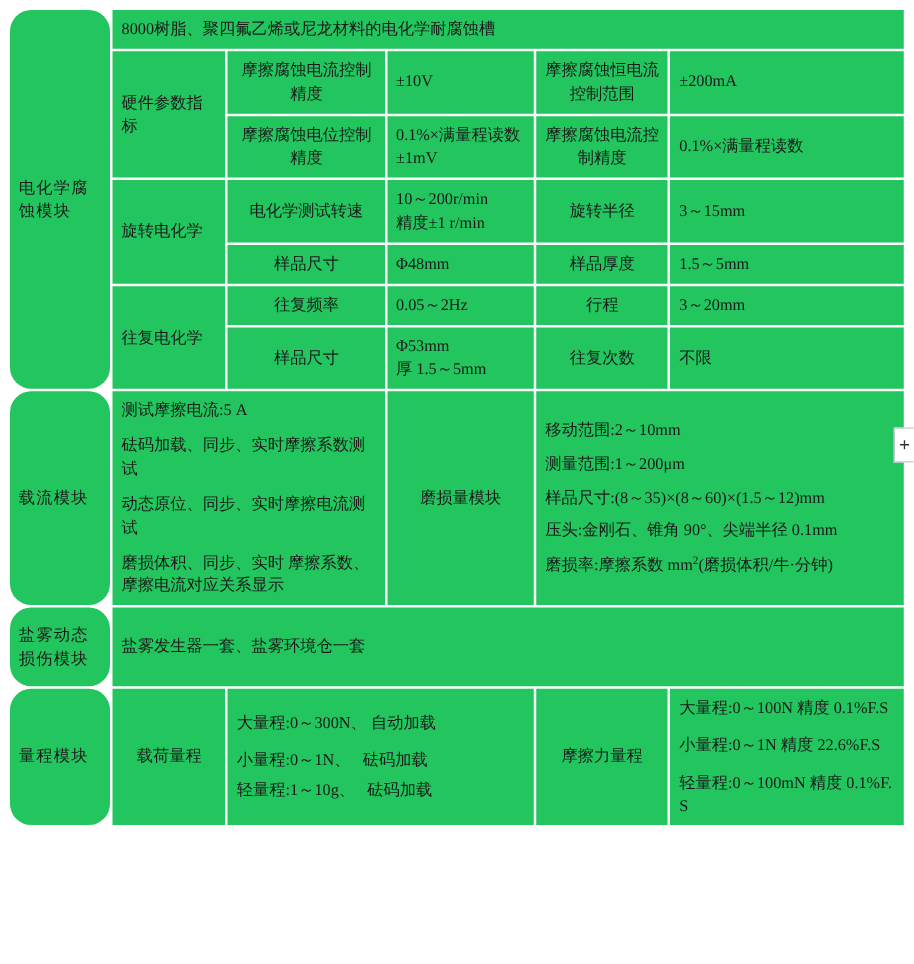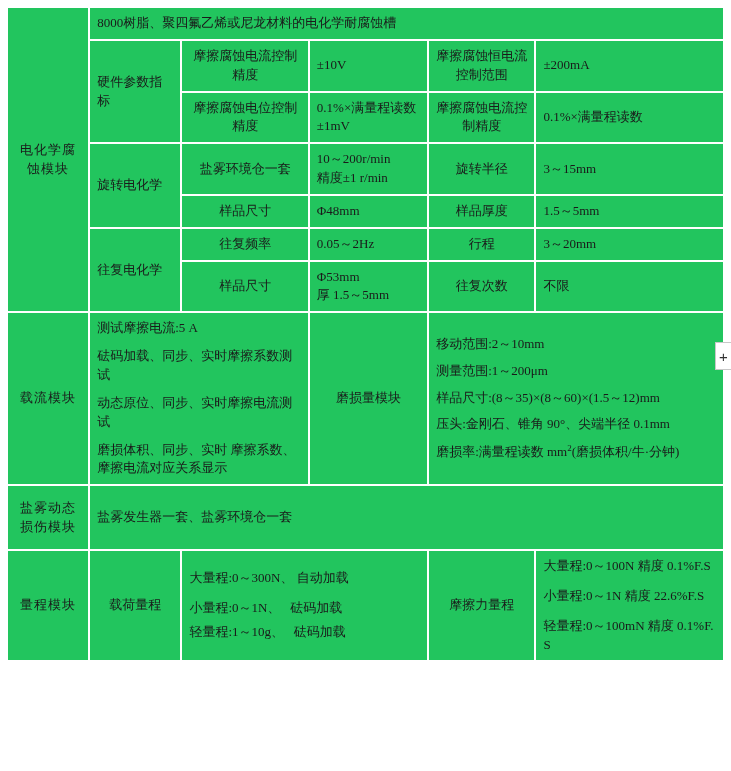--- a/index.html
+++ b/index.html
@@ -22,24 +22,25 @@
     background:#22c55e;
     padding:6px 7px;
     vertical-align:middle;
     line-height:1.45;
     font-size:13px;
     word-break:break-all;
     font-family:Liberation Serif, serif;
   }
   td.mod{
     background:#cfdcee;
-    text-align:center;
+    text-align:left;
     font-size:13px;
     letter-spacing:1px;
     line-height:1.5;
+    border-radius:17px;
   }
   td.sub{
     background:#dbe5f3;
     text-align:left;
     margin-top:44px;
   }
   td.wide{
     background:#e7edf7;
   }
   td.label{
@@ -87,21 +88,21 @@
       <td>±200mA</td>
     </tr>
     <tr>
       <td class="label">摩擦腐蚀电位控制精度</td>
       <td>0.1%×满量程读数±1mV</td>
       <td class="label">摩擦腐蚀电流控制精度</td>
       <td>0.1%×满量程读数</td>
     </tr>
     <tr>
       <td class="sub" rowspan="2">旋转电化学</td>
-      <td class="label">盐雾环境仓一套</td>
+      <td class="label">电化学测试转速</td>
       <td>
         <span class="cellline">10～200r/min</span>
         <span class="cellline">精度±1 r/min</span>
       </td>
       <td class="label">旋转半径</td>
       <td>3～15mm</td>
     </tr>
     <tr>
       <td class="label">样品尺寸</td>
       <td>Φ48mm</td>
@@ -132,21 +133,21 @@
         <div style="margin-bottom:9px">砝码加载、同步、实时摩擦系数测试</div>
         <div style="margin-bottom:9px">动态原位、同步、实时摩擦电流测试</div>
         <div>磨损体积、同步、实时 摩擦系数、摩擦电流对应关系显示</div>
       </td>
       <td class="label">磨损量模块</td>
       <td colspan="2">
         <div style="margin-bottom:8px">移动范围:2～10mm</div>
         <div style="margin-bottom:8px">测量范围:1～200μm</div>
         <div style="margin-bottom:8px">样品尺寸:(8～35)×(8～60)×(1.5～12)mm</div>
         <div style="margin-bottom:8px">压头:金刚石、锥角 90°、尖端半径 0.1mm</div>
-        <div><span>磨损率:满量程读数 mm</span><span class="sup">2</span><span>(磨损体积/牛·分钟)</span></div>
+        <div><span>磨损率:摩擦系数 mm</span><span class="sup">2</span><span>(磨损体积/牛·分钟)</span></div>
       </td>
     </tr>
 
     <tr>
       <td class="mod">盐雾动态损伤模块</td>
       <td colspan="5" style="padding-top:22px;padding-bottom:22px">盐雾发生器一套、盐雾环境仓一套</td>
     </tr>
 
     <tr>
       <td class="mod">量程模块</td>

